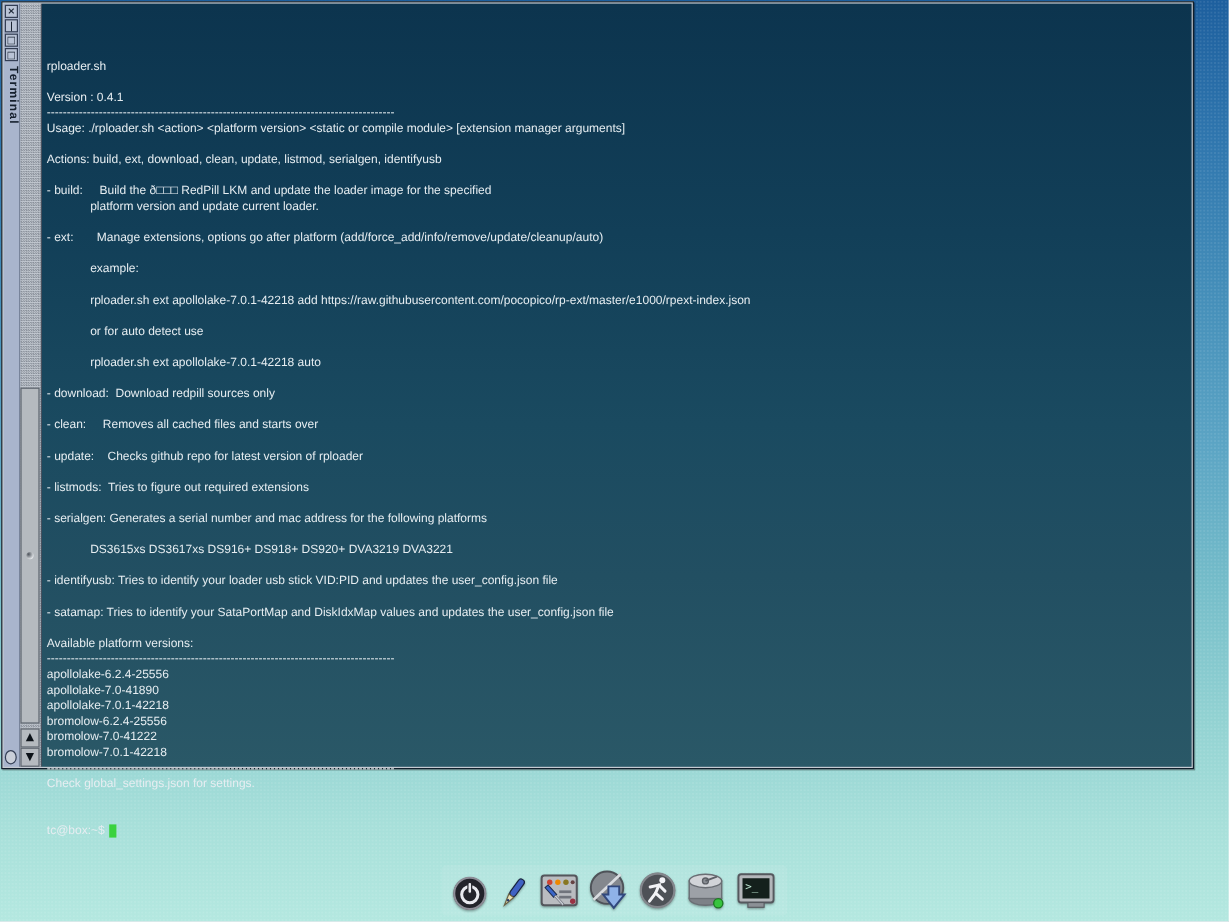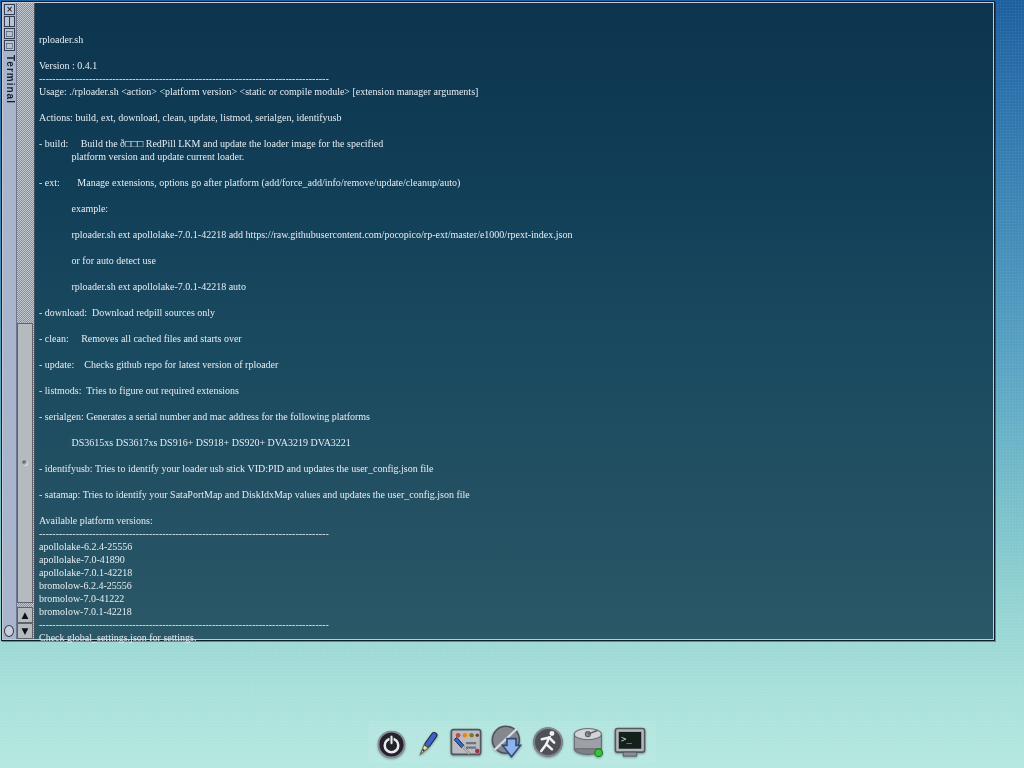--- a/index.html
+++ b/index.html
@@ -49,22 +49,22 @@
   .sb-dimple{position:absolute;left:4px;top:50%;margin-top:-3px;width:6px;height:6px;
     border-radius:50%;background:radial-gradient(circle at 30% 30%, #4e545c, #eef1f4 80%);}
   .sb-arrows{position:absolute;left:0;bottom:0;width:16px;height:32px;}
   .sb-arrow{width:16px;height:16px;background:#b5babf;border:1px solid #5d646e;
     box-sizing:border-box;display:flex;align-items:center;justify-content:center;
     font-size:9px;line-height:9px;color:#0c1218;font-family:"DejaVu Sans",sans-serif;}
   
   .screen{position:absolute;left:32px;top:0;right:0;bottom:0;
     background:linear-gradient(180deg,#0c344e 0%, #123f58 30%, #1a4a60 55%,
                                #224f62 75%, #2a5867 100%);}
-  .term-text{position:absolute;left:4px;top:4px;z-index:4;white-space:pre;
-    font-family:Liberation Serif, serif;font-size:10px;line-height:13px;color:#e6edf1;}
+  .term-text{position:absolute;left:4px;top:20px;z-index:4;white-space:pre;
+    font-family:Liberation Sans, sans-serif;font-size:10px;line-height:13px;color:#e6edf1;}
   .tline{height:13px;}
   .prompt-row{height:13px;}
   .cursor{display:inline-block;width:6px;height:11px;background:#39d23e;
     vertical-align:text-bottom;margin-left:1px;}
   
   #dock{position:absolute;left:50%;bottom:5px;transform:translateX(-50%);
     display:flex;align-items:flex-end;gap:5px;z-index:6;padding:3px 8px;
     background:rgba(235,250,247,0.10);border-radius:4px;}
   .dock-icon{width:31px;height:31px;display:flex;align-items:center;justify-content:center;}
   .dock-icon svg{width:31px;height:31px;filter:drop-shadow(0 1px 1px rgba(0,0,0,0.35));}
@@ -103,20 +103,21 @@
         </div>
         <div class="sb-arrows">
           <div class="sb-arrow">▲</div>
           <div class="sb-arrow">▼</div>
         </div>
       </div>
 
       <div class="screen">
         <div class="term-text">
           <div><div class="tline">rploader.sh</div><div class="tline">&nbsp;</div><div class="tline">Version : 0.4.1</div><div class="tline">---------------------------------------------------------------------------------------</div><div class="tline">Usage: ./rploader.sh &lt;action&gt; &lt;platform version&gt; &lt;static or compile module&gt; [extension manager arguments]</div><div class="tline">&nbsp;</div><div class="tline">Actions: build, ext, download, clean, update, listmod, serialgen, identifyusb</div><div class="tline">&nbsp;</div><div class="tline">- build:     Build the ð□□□ RedPill LKM and update the loader image for the specified</div><div class="tline">             platform version and update current loader.</div><div class="tline">&nbsp;</div><div class="tline">- ext:       Manage extensions, options go after platform (add/force_add/info/remove/update/cleanup/auto)</div><div class="tline">&nbsp;</div><div class="tline">             example:</div><div class="tline">&nbsp;</div><div class="tline">             rploader.sh ext apollolake-7.0.1-42218 add https://raw.githubusercontent.com/pocopico/rp-ext/master/e1000/rpext-index.json</div><div class="tline">&nbsp;</div><div class="tline">             or for auto detect use</div><div class="tline">&nbsp;</div><div class="tline">             rploader.sh ext apollolake-7.0.1-42218 auto</div><div class="tline">&nbsp;</div><div class="tline">- download:  Download redpill sources only</div><div class="tline">&nbsp;</div><div class="tline">- clean:     Removes all cached files and starts over</div><div class="tline">&nbsp;</div><div class="tline">- update:    Checks github repo for latest version of rploader</div><div class="tline">&nbsp;</div><div class="tline">- listmods:  Tries to figure out required extensions</div><div class="tline">&nbsp;</div><div class="tline">- serialgen: Generates a serial number and mac address for the following platforms</div><div class="tline">&nbsp;</div><div class="tline">             DS3615xs DS3617xs DS916+ DS918+ DS920+ DVA3219 DVA3221</div><div class="tline">&nbsp;</div><div class="tline">- identifyusb: Tries to identify your loader usb stick VID:PID and updates the user_config.json file</div><div class="tline">&nbsp;</div><div class="tline">- satamap: Tries to identify your SataPortMap and DiskIdxMap values and updates the user_config.json file</div><div class="tline">&nbsp;</div><div class="tline">Available platform versions:</div><div class="tline">---------------------------------------------------------------------------------------</div><div class="tline">apollolake-6.2.4-25556</div><div class="tline">apollolake-7.0-41890</div><div class="tline">apollolake-7.0.1-42218</div><div class="tline">bromolow-6.2.4-25556</div><div class="tline">bromolow-7.0-41222</div><div class="tline">bromolow-7.0.1-42218</div><div class="tline">---------------------------------------------------------------------------------------</div><div class="tline">Check global_settings.json for settings.</div></div>
+          <div class="prompt-row"><span>tc@box:~$ </span><span class="cursor"></span></div>
         </div>
       </div>
 
     </div>
   </div>
 
   <div id="dock">
 
     <div class="dock-icon">
       <svg viewBox="0 0 32 32">

